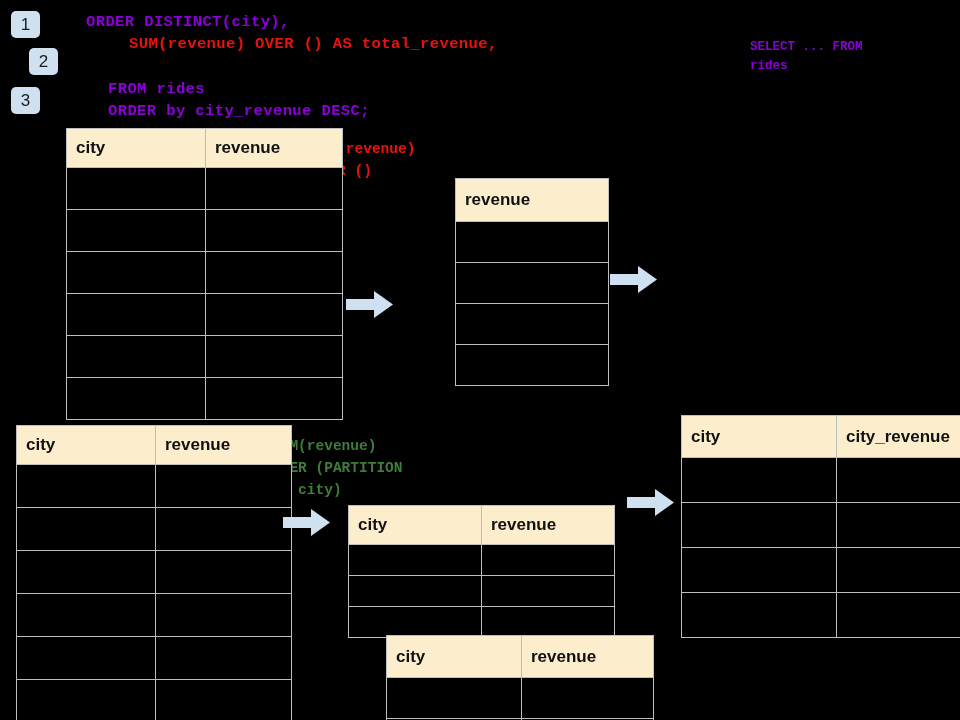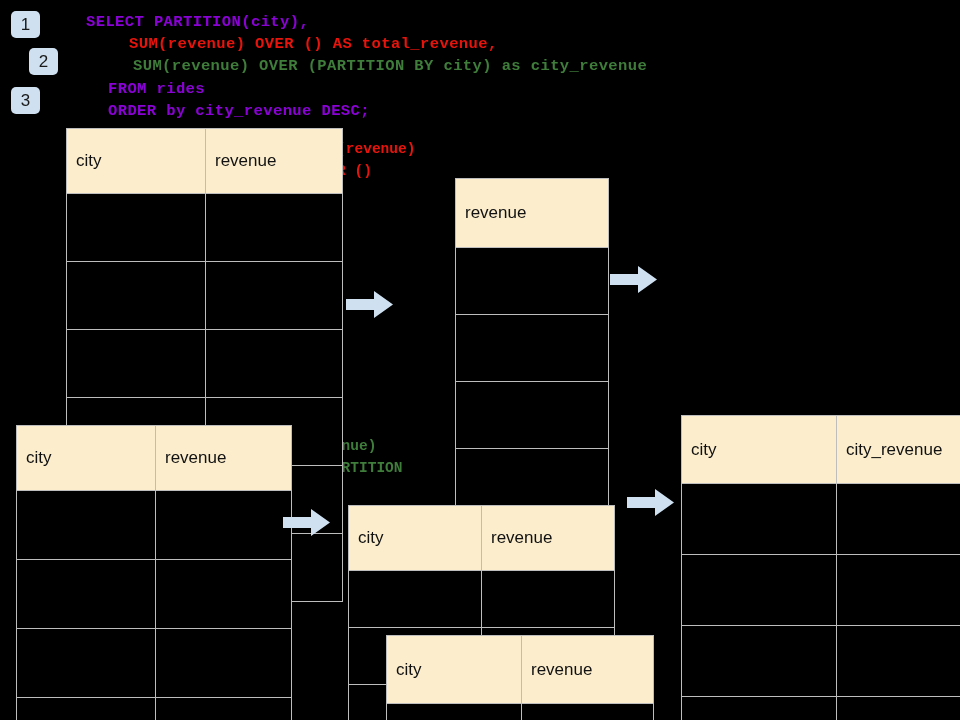--- a/index.html
+++ b/index.html
@@ -65,23 +65,23 @@
   
   .tbl {
     position: absolute;
     border-collapse: collapse;
     table-layout: fixed;
     background: #000000;
     font-family: "Liberation Sans", sans-serif;
   }
   .tbl td, .tbl th {
     border: 1px solid #bdbdbd;
-    padding: 13px 9px;
+    padding: 0 9px;
     text-align: left;
-    font-weight: normal;
+    font-weight: bold;
     color: #000000;
     overflow: hidden;
   }
   .tbl th {
     background: #fceecd;
     font-size: 17px;
     color: #111111;
   }
   .tbl td {
     background: #000000;
@@ -94,26 +94,27 @@
 </style>
 </head>
 <body>
 
 <div id="stage">
 
   <div class="badge" style="left:11px; top:11px;">1</div>
   <div class="badge" style="left:29px; top:48px;">2</div>
   <div class="badge" style="left:11px; top:87px;">3</div>
 
-  <div class="code c-purple" style="left:86px; top:11px;">SELECT PARTITION(city),</div>
+  <div class="code c-purple" style="left:86px; top:11px;">ORDER DISTINCT(city),</div>
   <div class="code c-red" style="left:129px; top:33px;">SUM(revenue) OVER () AS total_revenue,</div>
-  <div class="code c-green" style="left:133px; top:55px;">SUM(revenue) OVER (PARTITION BY city) as city_revenue</div>
   <div class="code c-purple" style="left:108px; top:78px;">FROM rides</div>
   <div class="code c-purple" style="left:108px; top:100px;text-align:right;">ORDER by city_revenue DESC;</div>
 
+  <div class="annot-small" style="left:750px; top:38px;">SELECT ... FROM
+rides</div>
 
   <div class="annot c-red" style="left:311px; top:138px;">SUM(revenue)
 OVER ()</div>
 
   <div class="annot c-green" style="left:272px; top:435px;">SUM(revenue)
 OVER (PARTITION
 BY city)</div>
 
   <table class="tbl" style="left:66px; top:128px; width:240px;">
     <thead>

